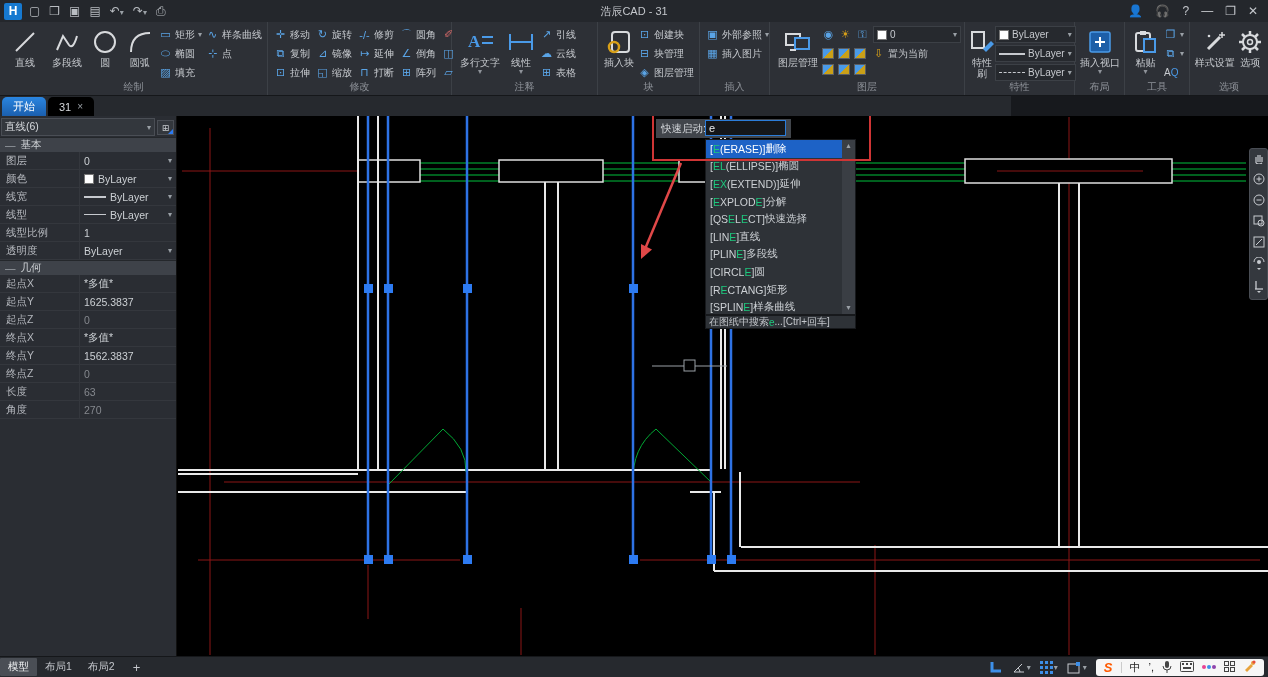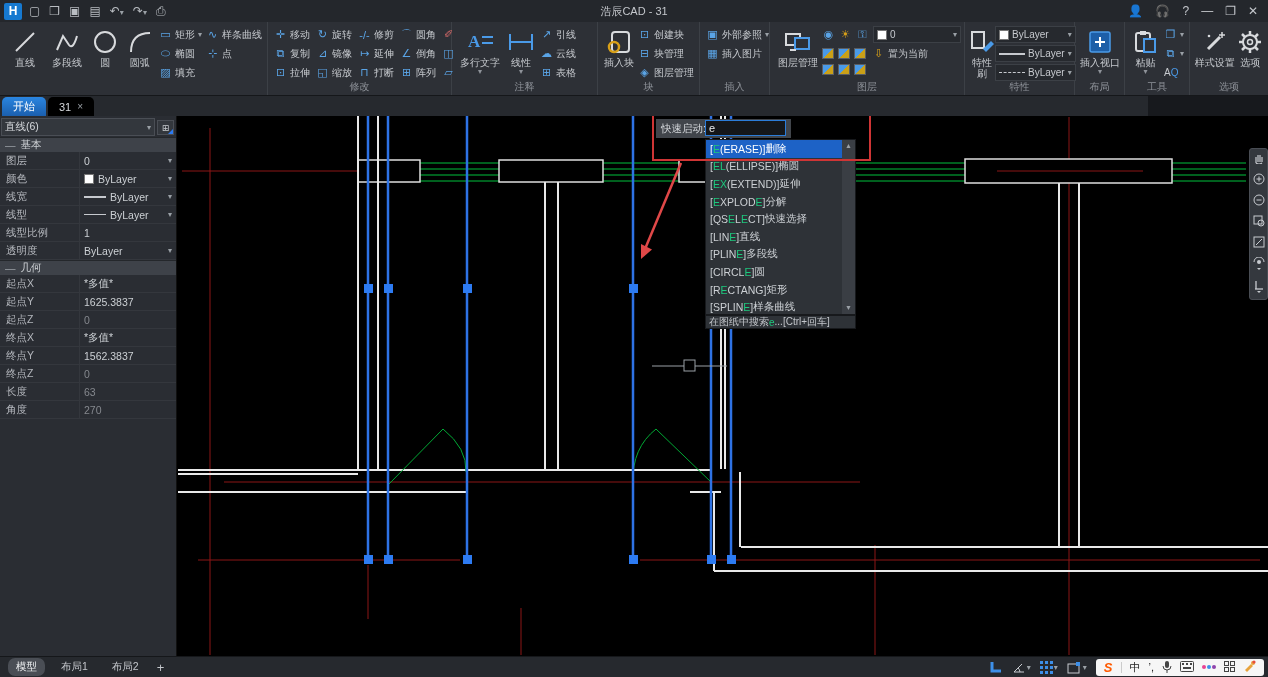--- a/index.html
+++ b/index.html
@@ -32,21 +32,21 @@
   svg.mini{display:block}
   .ddrow{display:flex;align-items:center;gap:3px;height:17px;font-size:10px;color:#c6c9ce;background:#26292e;border:1px solid #3c4046;padding:0 3px;white-space:nowrap}
   .arr{color:#9aa0a6;font-size:8px;margin-left:auto}
   .lnsample{display:inline-block;width:26px;border-top:2px solid #c6c9ce}
   .lnsample.thin{border-top:1px solid #c6c9ce}
   .lnsample.dash{border-top:1px dashed #c6c9ce}
   .swatch{display:inline-block;width:10px;height:10px;background:#fff;border:1px solid #777;flex:none}
   .tgl{display:inline-block;width:12px;height:11px;border:1px solid #5a5e64;background:linear-gradient(135deg,#4a9ae8 50%,#caa018 50%)}
 
   
-  .doctabs{position:absolute;left:0;top:96px;width:1148px;height:20px;background:#26292e;display:flex;align-items:flex-end;z-index:70}
+  .doctabs{position:absolute;left:0;top:96px;width:1011px;height:20px;background:#26292e;display:flex;align-items:flex-end;z-index:70}
   .dtab{height:19px;padding:0 11px;font-size:11px;display:flex;align-items:center;gap:6px;border-radius:5px 5px 0 0;margin-left:2px}
   .dtab.start{background:linear-gradient(#2a85e0,#1b5fae);color:#fff}
   .dtab.doc{background:#000000;color:#d6d9dd}
   .tclose{color:#9aa0a6;font-size:10px}
 
   
   .sidepanel{position:absolute;left:0;top:116px;width:177px;height:540px;background:#2a2d33;border-right:1px solid #111;z-index:60}
   .selrow{display:flex;align-items:center;gap:2px;padding:2px 2px 1px 1px}
   .selbox{flex:1;height:15px;background:#33373d;border:1px solid #4a4e55;display:flex;align-items:center;font-size:10.5px;color:#d6d9dd;padding:8px 3px}
   .selbox .arr{font-size:8px}
@@ -77,21 +77,21 @@
   .cscroll{width:13px;background:#3a3e44;display:flex;flex-direction:column;justify-content:space-between;align-items:center;flex:none}
   .sarr{font-size:7px;color:#9aa0a6;height:12px;line-height:12px}
   .cfooter{position:absolute;left:705px;top:315px;width:151px;height:14px;background:#2e3237;border:1px solid #17191c;z-index:40;font-size:10px;color:#c3c6cb;display:flex;align-items:center;padding-left:3px;white-space:nowrap}
   .cfooter .g{color:#1ec87e}
 
   
   .redrect{position:absolute;left:652px;top:111px;width:219px;height:50px;border:2px solid #cf3535;z-index:65}
 
   
   .statusbar{position:absolute;left:0;top:656px;width:1268px;height:21px;background:#26292e;border-top:1px solid #15171a;display:flex;align-items:center;z-index:90}
-  .ltab{padding:2px 8px;font-size:10.5px;color:#c3c6cb;border-radius:7px;margin-left:8px}
+  .ltab{padding:2px 8px;font-size:10.5px;color:#c3c6cb;border-radius:1px;margin-left:0}
   .ltab.active{background:#4a4e55;color:#eceef0}
   .addtab{color:#c3c6cb;font-size:13px;margin-left:10px}
   .sright{margin-left:auto;display:flex;align-items:center;gap:9px;padding-right:4px}
   .sico{display:flex;align-items:center;gap:1px;color:#c8cbd0}
   .pill{height:17px;background:#f6f6f6;border-radius:3px;display:flex;align-items:center;gap:8px;padding:0 8px;color:#333}
   .pill .sep{width:1px;height:11px;background:#ccc}
   .sogou{color:#ff5a00;font-weight:bold;font-size:13px;font-style:italic}
   .zh{font-size:11px;color:#222}
   .dotty{display:flex;gap:1px}
   .dotty i{width:4px;height:4px;border-radius:50%}
@@ -176,20 +176,21 @@
         <div class="sbtn">
             <span class="ib">∿</span>
             <span>样条曲线</span>
           </div>
         <div class="sbtn">
             <span class="ib">⊹</span>
             <span>点</span>
           </div>
       </div>
     </div>
+    <div class="glabel">绘制</div>
   </div>
 
   <div class="rgroup" style="width:184px">
     <div class="gbody">
       <div class="mgrid">
         <div class="sbtn">
             <span class="ib">✛</span>
             <span>移动</span>
           </div>
         <div class="sbtn">

